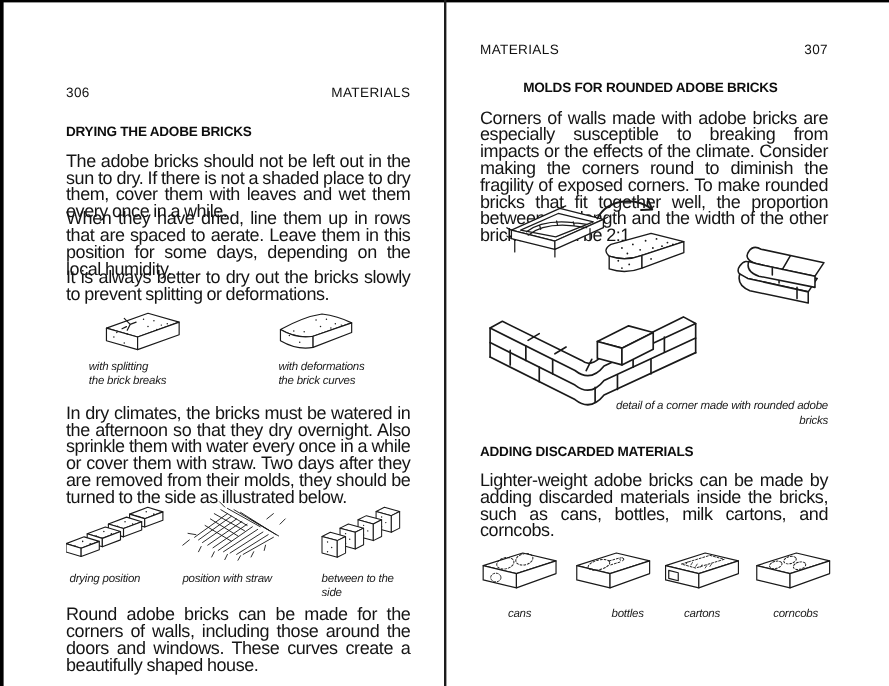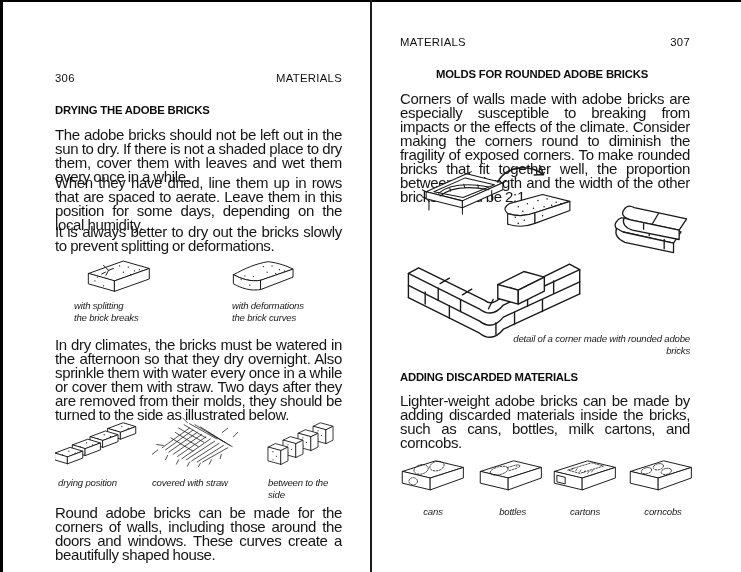--- a/index.html
+++ b/index.html
@@ -130,21 +130,21 @@
       </g>
     <g transform="translate(0,38)">
         <path d="M0,14 L12,8 L34,14 L22,20 Z"></path>
         <path d="M0,14 L22,20 L22,44 L0,38 Z"></path>
         <path d="M22,20 L34,14 L34,38 L22,44 Z"></path>
         <path stroke-width="2" d="M8,22h.01 M14,30h.01 M8,36h.01"></path>
       </g>
   </svg>
 
   <div class="abs fig-caption" style="top:441px; left:3px;">drying position</div>
-  <div class="abs fig-caption" style="top:441px; left:97px;">covered with straw</div>
+  <div class="abs fig-caption" style="top:441px; left:97px;">position with straw</div>
   <div class="abs fig-caption" style="top:441px; left:213px;">between to the side</div>
 
   <div class="abs body-para" style="top:470px; left:0; width:287px;">Round adobe bricks can be made for the corners of walls, including those around the doors and windows. These curves create a beautifully shaped house.</div>
 </div>
 
 <div class="page page-right">
 
   <div class="abs runhead-row" style="top:36px; left:0;">
     <span>MATERIALS</span>
     <span>307</span>
@@ -241,16 +241,16 @@
     <path d="M4,22 L46,32 L46,50 L4,40 Z"></path>
     <path d="M46,32 L96,16 L96,32 L46,50 Z"></path>
     <g fill="none" stroke-dasharray="2.4,2" stroke-width="1.2">
       <ellipse cx="28" cy="21" rx="8" ry="4.5" transform="rotate(-14 28 21)"></ellipse>
       <ellipse cx="46" cy="15" rx="8" ry="4.5" transform="rotate(-14 46 15)"></ellipse>
       <ellipse cx="58" cy="22" rx="8" ry="4.5" transform="rotate(-14 58 22)"></ellipse>
     </g>
   </svg>
 
   <div class="abs fig-caption cap-center" style="top:506px; left:0px; width:66px;">cans</div>
-  <div class="abs fig-caption cap-center" style="top:506px; left:60px; width:66px;text-align:right;">bottles</div>
+  <div class="abs fig-caption cap-center" style="top:506px; left:90px; width:66px;">bottles</div>
   <div class="abs fig-caption cap-center" style="top:506px; left:152px; width:66px;">cartons</div>
   <div class="abs fig-caption cap-center" style="top:506px; left:228px; width:70px;">corncobs</div>
 </div>
 
 </body></html>

